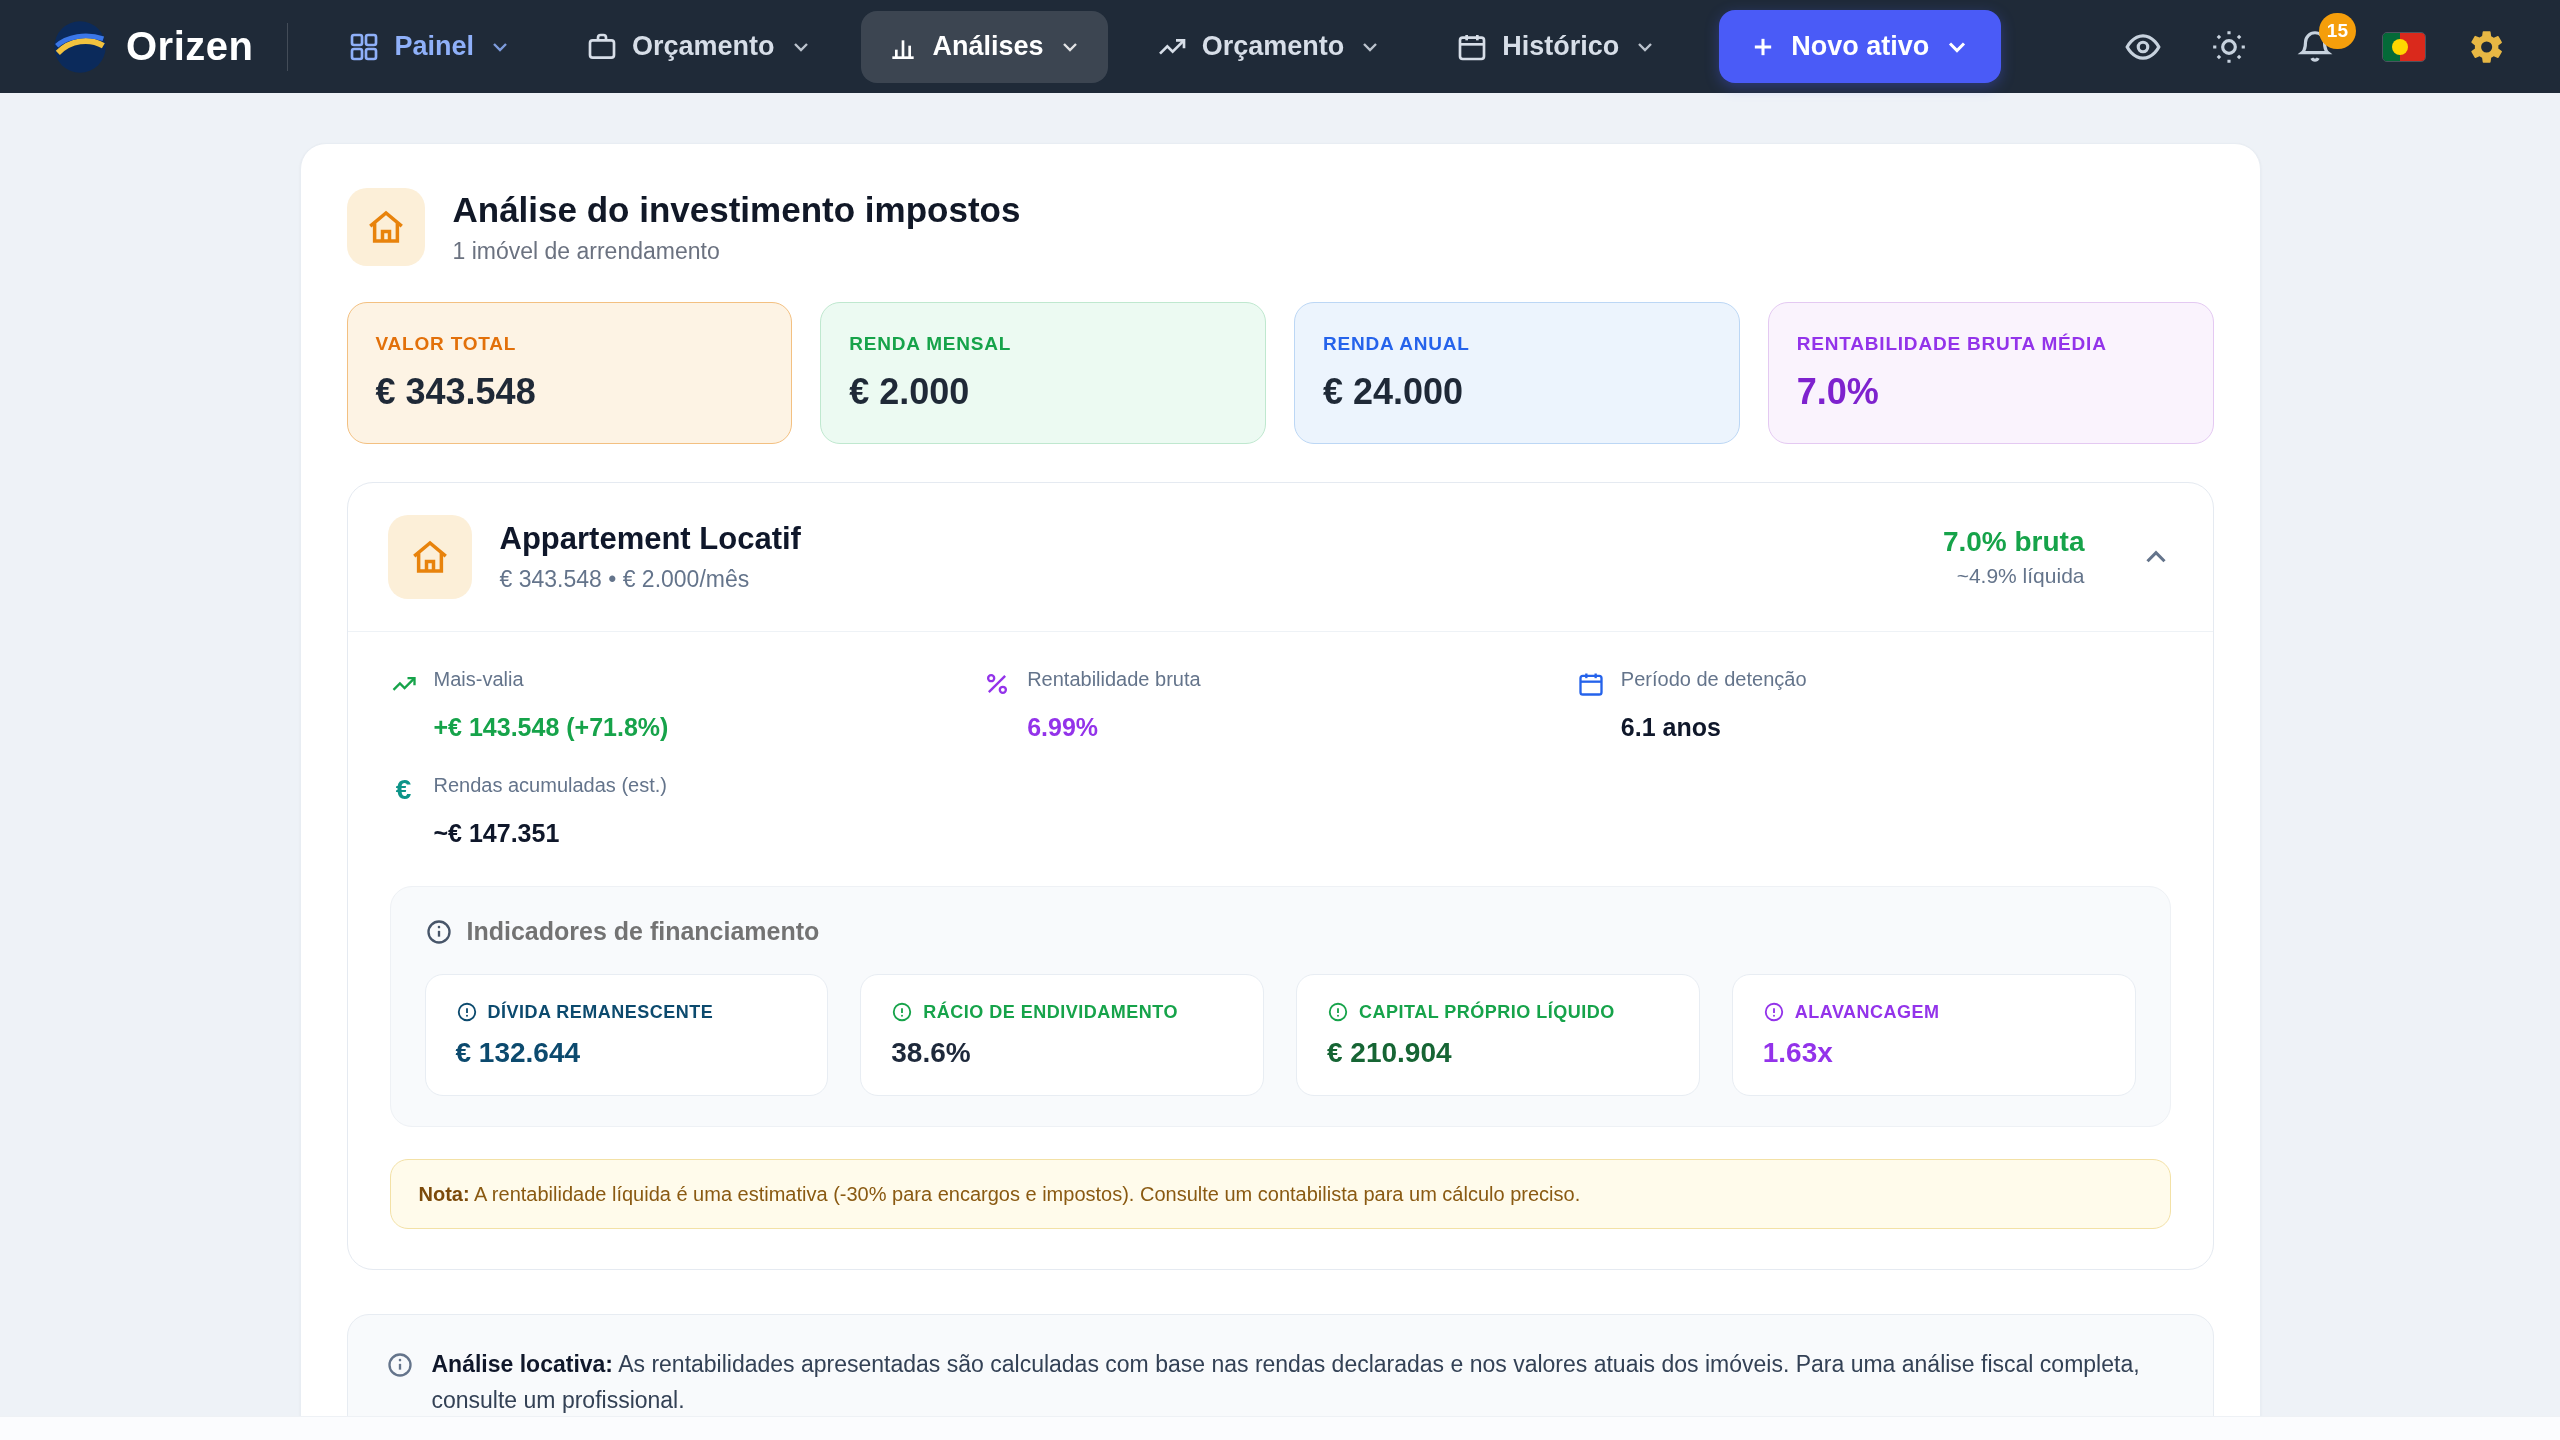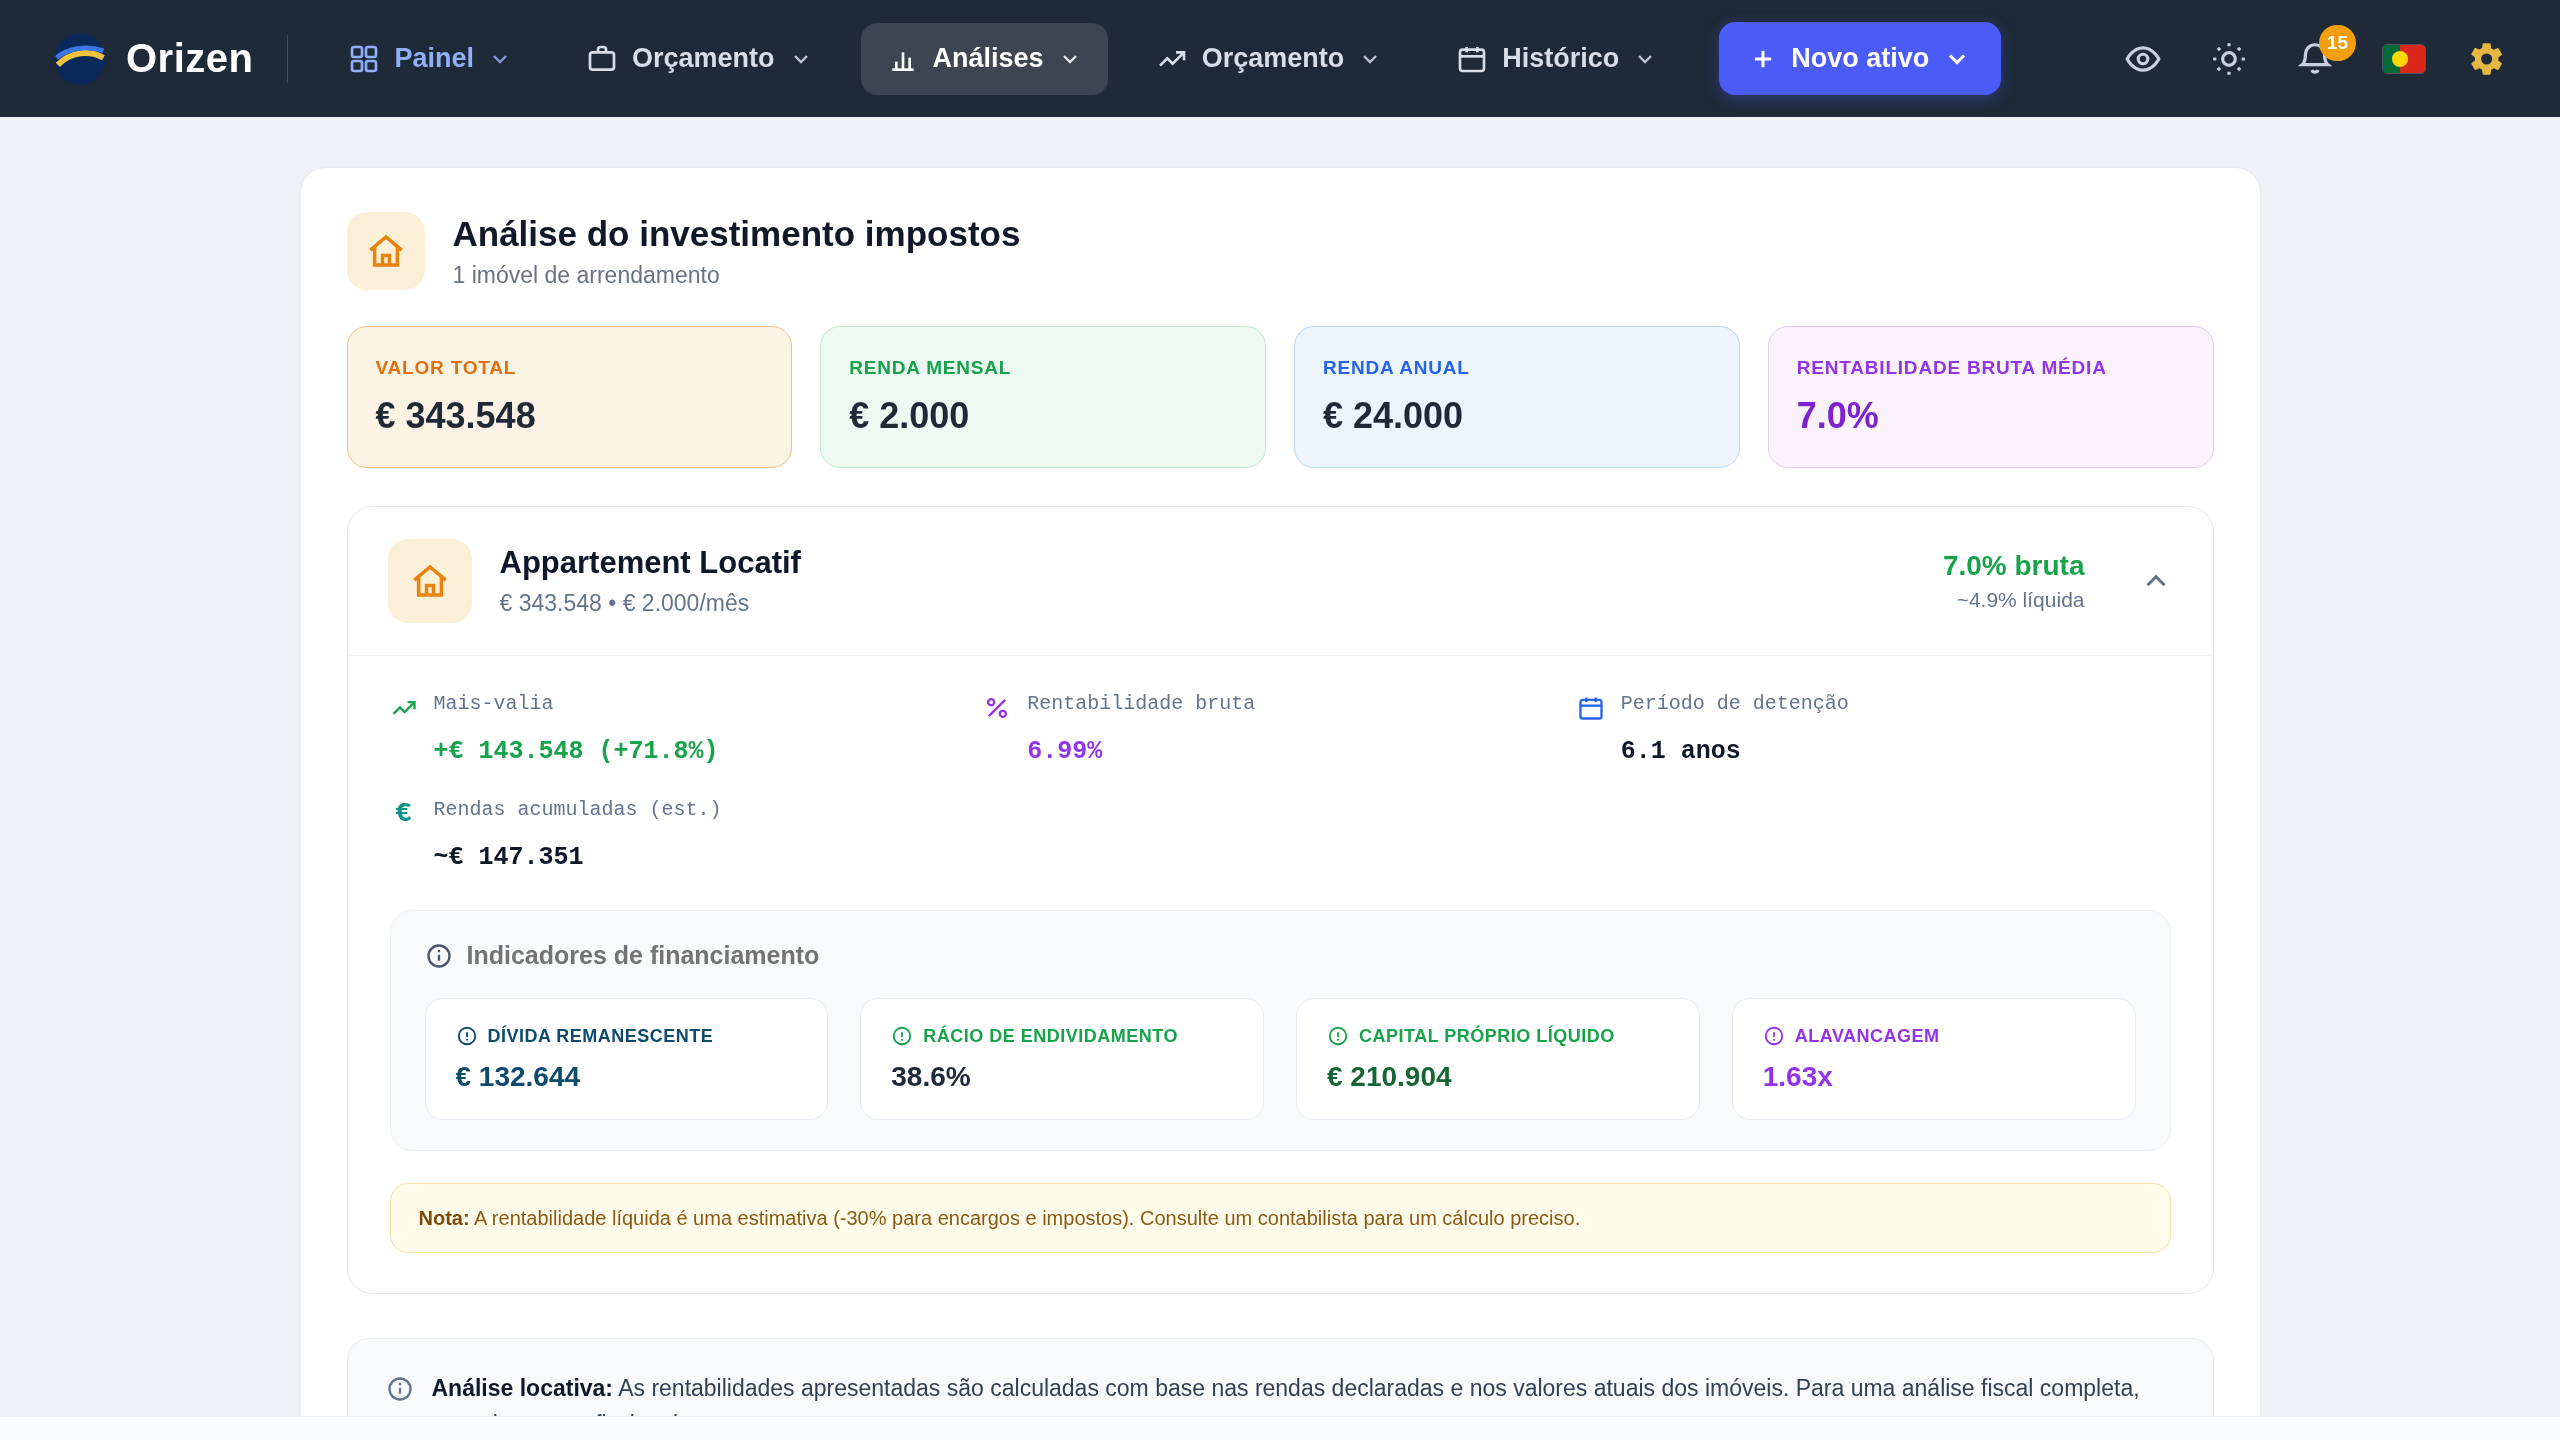--- a/index.html
+++ b/index.html
@@ -7,21 +7,21 @@
   body {
     font-family:"Liberation Sans", sans-serif;
     background:#eef2f7;
     overflow:hidden;
     color:#0f172a;
   }
   svg { display:block; }
 
   
   .topnav {
-    height:117px; background:#1f2a38;
+    height:93px; background:#1f2a38;
     display:flex; align-items:center;
     padding:0 52px; gap:26px;
   }
   .brand { display:flex; align-items:center; gap:18px; cursor:pointer; }
   .logo { width:56px; height:56px; }
   .brand-name { font-size:40px; font-weight:700; color:#ffffff; letter-spacing:.5px; }
   .nav-sep { width:1px; height:48px; background:rgba(255,255,255,.16); margin:0 8px; }
   .nav { display:flex; align-items:center; gap:22px; }
   .nav-item {
     display:flex; align-items:center; gap:14px;
@@ -106,21 +106,21 @@
   .prop-sub { font-size:23px; color:#64748b; margin-top:9px; }
   .prop-yield { text-align:right; }
   .gross { font-size:28px; font-weight:700; color:#16a34a; }
   .net { font-size:21px; color:#64748b; margin-top:6px; }
   .collapse { background:none; border:none; cursor:pointer; color:#64748b; margin-left:26px; }
   .collapse svg { width:34px; height:34px; }
   .prop-divider { border-top:1px solid #eef2f6; }
 
   .metrics {
     display:grid; grid-template-columns:repeat(3,1fr);
-    row-gap:32px; padding:36px 42px 8px;font-family:Liberation Mono, monospace;
+    row-gap:32px; padding:36px 42px 8px;
   }
   .metric { display:flex; gap:16px; align-items:flex-start; }
   .micon { width:28px; height:28px; margin-top:2px; flex:none; }
   .micon svg { width:28px; height:28px; }
   .micon.euro { font-size:28px; font-weight:700; line-height:28px; text-align:center; }
   .mlabel { font-size:20px; color:#64748b; }
   .mvalue { font-size:25px; font-weight:700; margin-top:22px; color:#0f172a; }
   .c-green { color:#16a34a; } .c-purple { color:#9333ea; }
   .c-blue { color:#2563eb; } .c-teal { color:#0d9488; }
   .c-red { color:#0c4a6e; } .c-darkgreen { color:#166534; }

